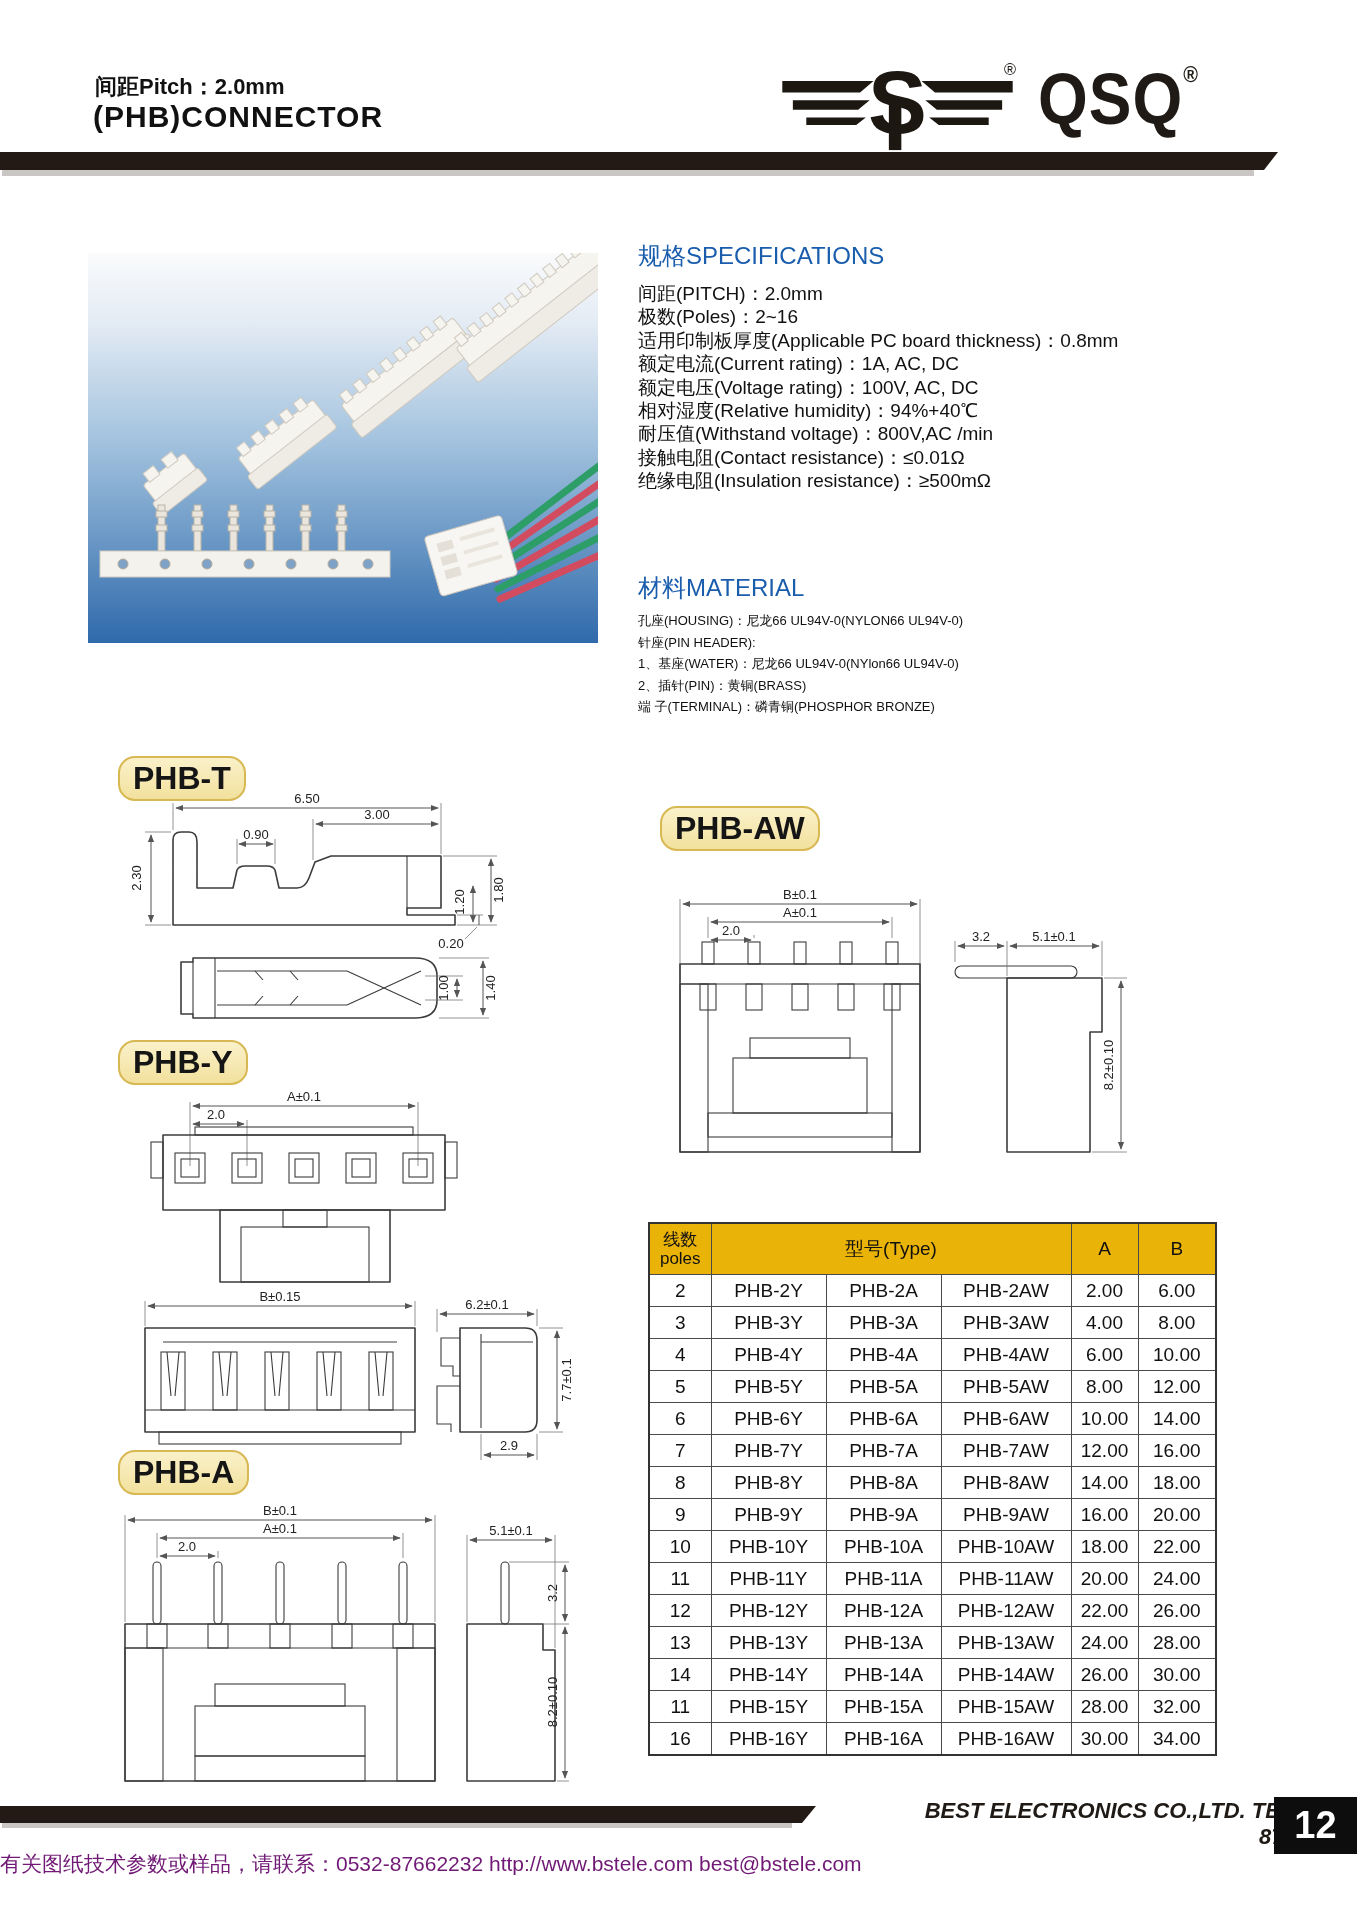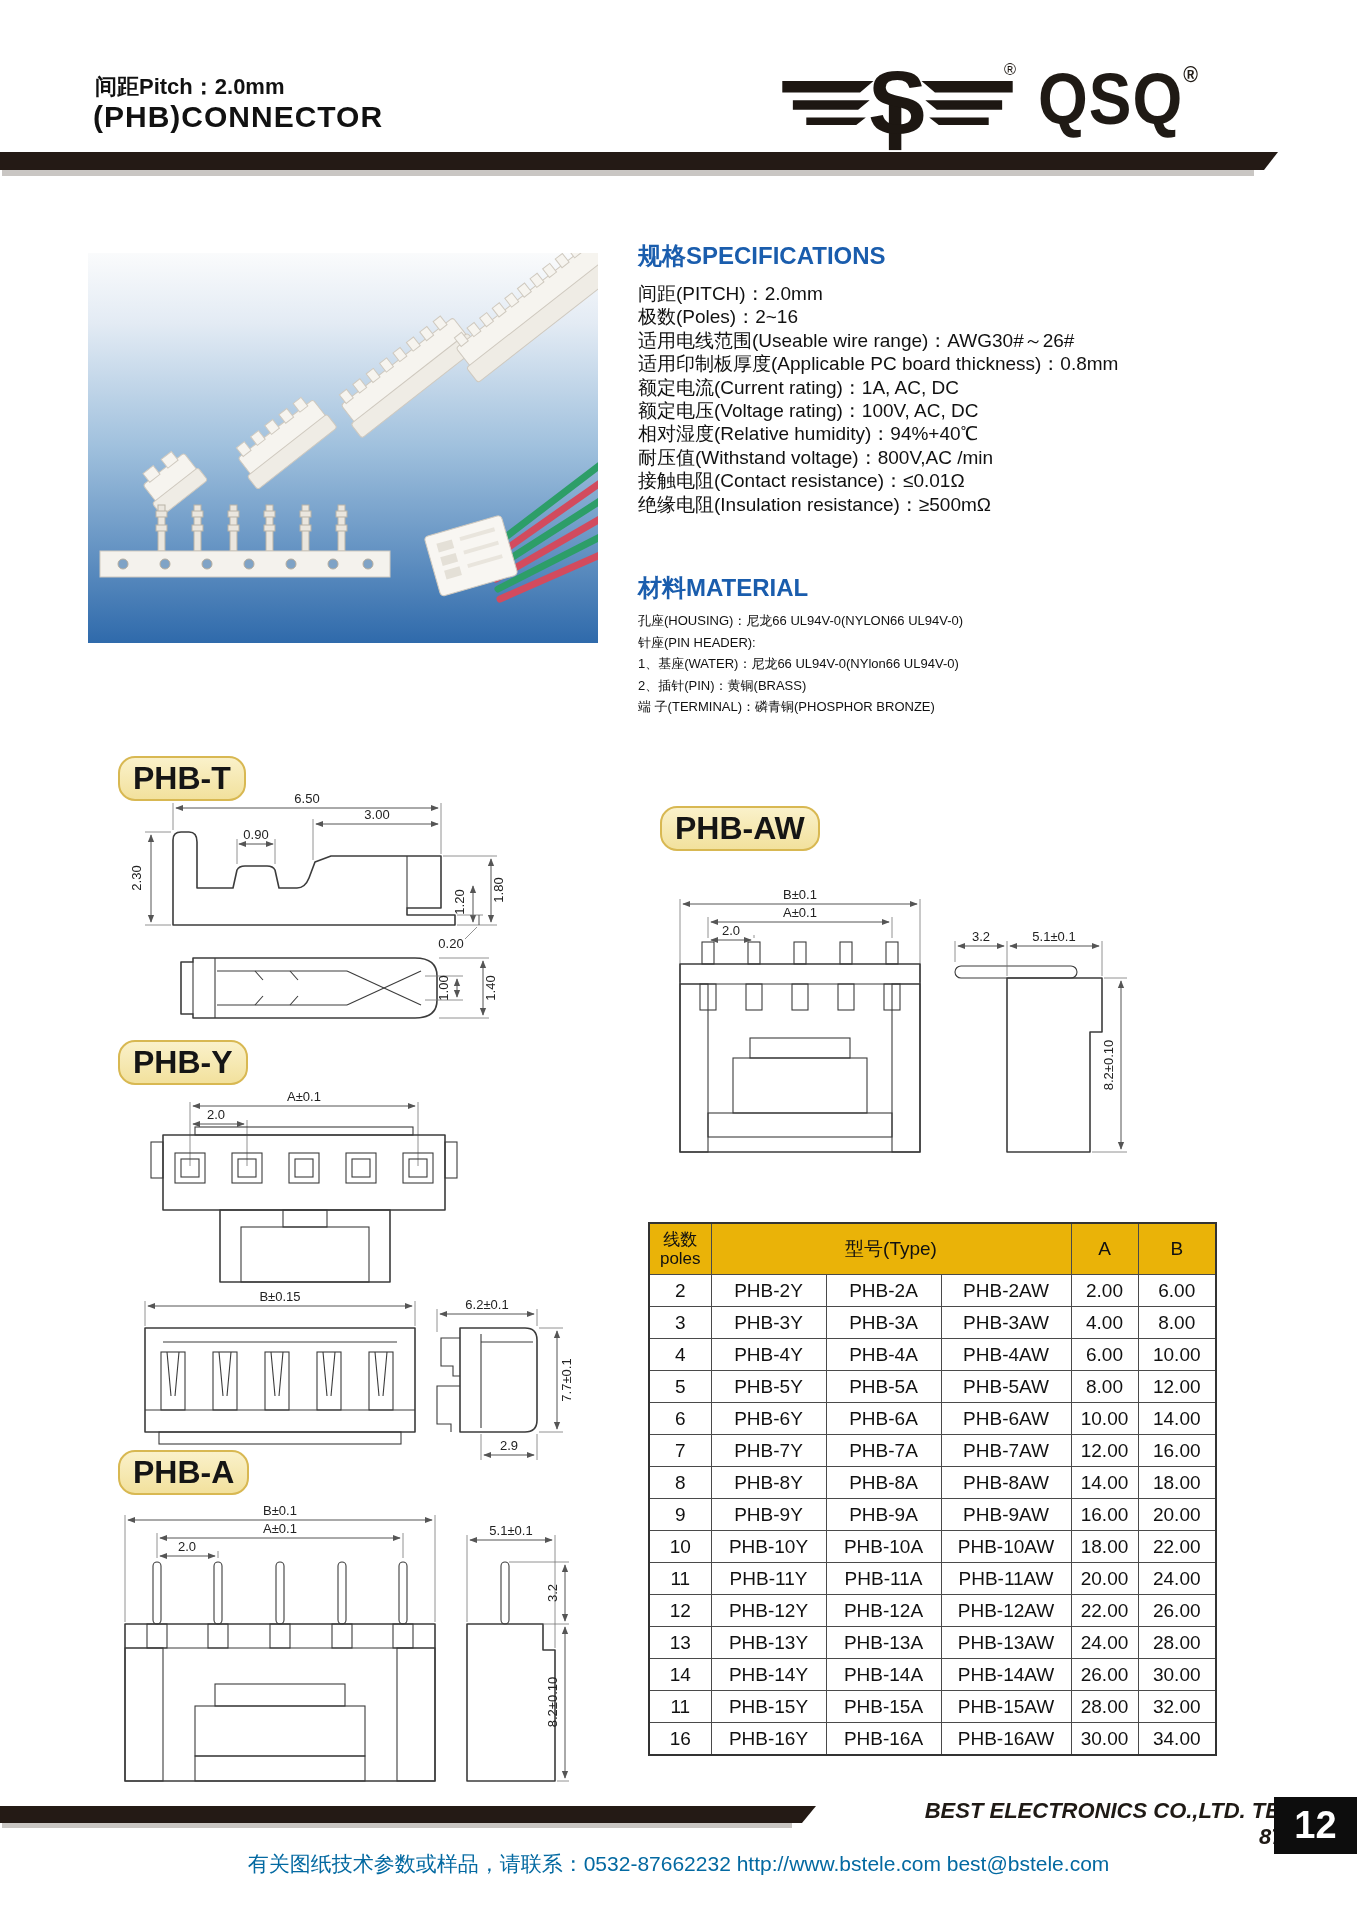--- a/index.html
+++ b/index.html
@@ -11,21 +11,21 @@
   .ts-logo{position:absolute;left:775px;top:56px;}
   .qsq{position:absolute;left:1038px;top:58px;font-size:64px;font-weight:900;
        transform:scaleY(1.12);transform-origin:top left;letter-spacing:1px;color:#1f1a15;}
   .qsq sup{font-size:20px;vertical-align:38px;font-weight:700;}
   .top-bar{position:absolute;left:0;top:152px;width:1278px;height:18px;background:#241a15;
            clip-path:polygon(0 0,100% 0,calc(100% - 14px) 100%,0 100%);}
   .top-bar-shadow{position:absolute;left:2px;top:170px;width:1252px;height:6px;background:#c9c6c3;}
   
   .photo{position:absolute;left:88px;top:253px;width:510px;height:390px;}
   
-  .sec-head{position:absolute;font-size:24px;font-weight:700;color:#1a5dad;}
+  .sec-head{position:absolute;font-size:24px;font-weight:400;color:#1a5dad;}
   .spec-list{position:absolute;left:638px;top:282px;font-size:19px;line-height:23.4px;}
   .mat-list{position:absolute;left:638px;top:610px;font-size:13px;line-height:21.6px;}
   
   .badge{position:absolute;background:linear-gradient(#faf1ca,#f2e19d);border:2px solid #d8b852;
          border-radius:17px;padding:2px 13px;font-size:32px;font-weight:800;color:#151515;}
   
   .out{stroke:#3c3c3c;stroke-width:1.6;fill:none;stroke-linejoin:round;}
   .out2{stroke:#3c3c3c;stroke-width:1.1;fill:none;}
   .dim{stroke:#555;stroke-width:1;fill:none;}
   .ext{stroke:#777;stroke-width:0.8;fill:none;}
@@ -37,21 +37,21 @@
   .spec-table thead th{background:#eab308;font-weight:400;height:50px;}
   .spec-table tbody td{height:31px;background:#fff;}
   .poles-hd{font-size:17px;line-height:19px;}
   
   .foot-bar{position:absolute;left:0;top:1806px;width:816px;height:17px;background:#241a15;
             clip-path:polygon(0 0,100% 0,calc(100% - 14px) 100%,0 100%);}
   .foot-bar-shadow{position:absolute;left:2px;top:1823px;width:790px;height:5px;background:#c9c6c3;}
   .foot-company{position:absolute;left:828px;top:1798px;font-size:22px;font-weight:700;font-style:italic;color:#1f1a15;text-align:right;}
   .page-box{position:absolute;left:1274px;top:1797px;width:83px;height:57px;background:#0d0d0d;
             color:#fff;font-size:38px;font-weight:800;display:flex;align-items:center;justify-content:center;}
-  .foot-contact{position:absolute;left:0;top:1850px;width:1357px;text-align:center;font-size:21px;color:#0369a1;}
+  .foot-contact{position:absolute;left:0;top:1850px;width:1357px;font-size:21px;color:#701a75;}
 </style>
 </head>
 <body>
 
 <div class="page">
 
   <div class="hdr-pitch">间距Pitch：2.0mm</div>
   <div class="hdr-title">(PHB)CONNECTOR</div>
 
   <svg class="ts-logo" width="245" height="96" viewBox="0 0 250 100">
@@ -179,21 +179,20 @@
           <circle cx="280" cy="311" r="5"></circle>
       </g>
     </g>
   </svg>
 
   <div class="sec-head" style="left:638px;top:240px;">规格SPECIFICATIONS</div>
   <div class="spec-list">
 
   <div>间距(PITCH)：2.0mm</div>
       <div>极数(Poles)：2~16</div>
-      <div>适用电线范围(Useable wire range)：AWG30#～26#</div>
       <div>适用印制板厚度(Applicable PC board thickness)：0.8mm</div>
       <div>额定电流(Current rating)：1A, AC, DC</div>
       <div>额定电压(Voltage rating)：100V, AC, DC</div>
       <div>相对湿度(Relative humidity)：94%+40℃</div>
       <div>耐压值(Withstand voltage)：800V,AC /min</div>
       <div>接触电阻(Contact resistance)：≤0.01Ω</div>
       <div>绝缘电阻(Insulation resistance)：≥500mΩ</div>
     </div>
 
   <div class="sec-head" style="left:638px;top:572px;">材料MATERIAL</div>

